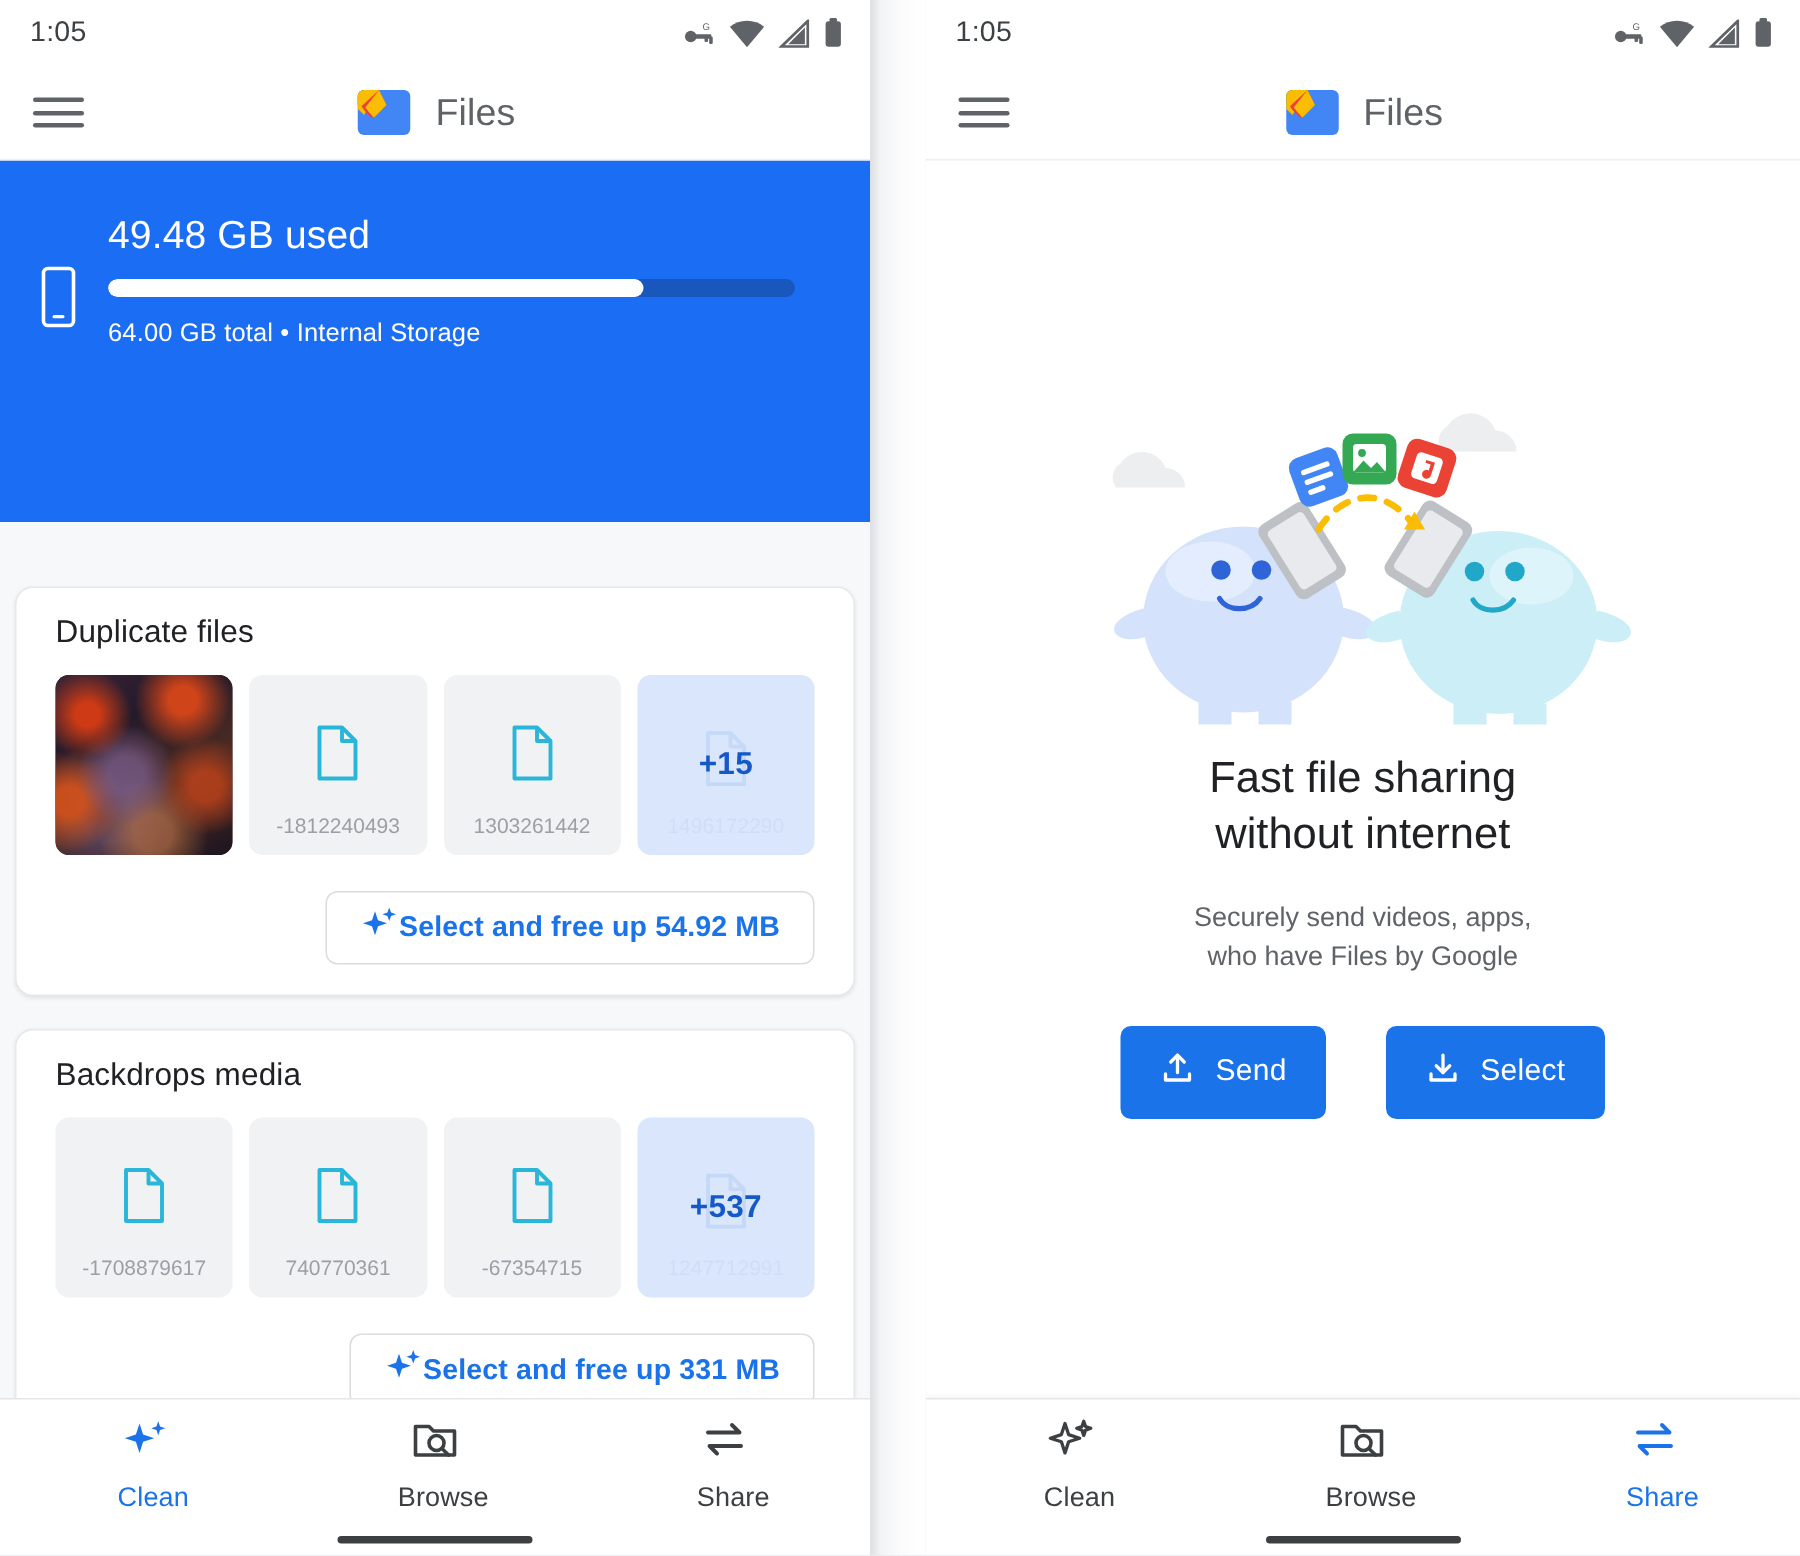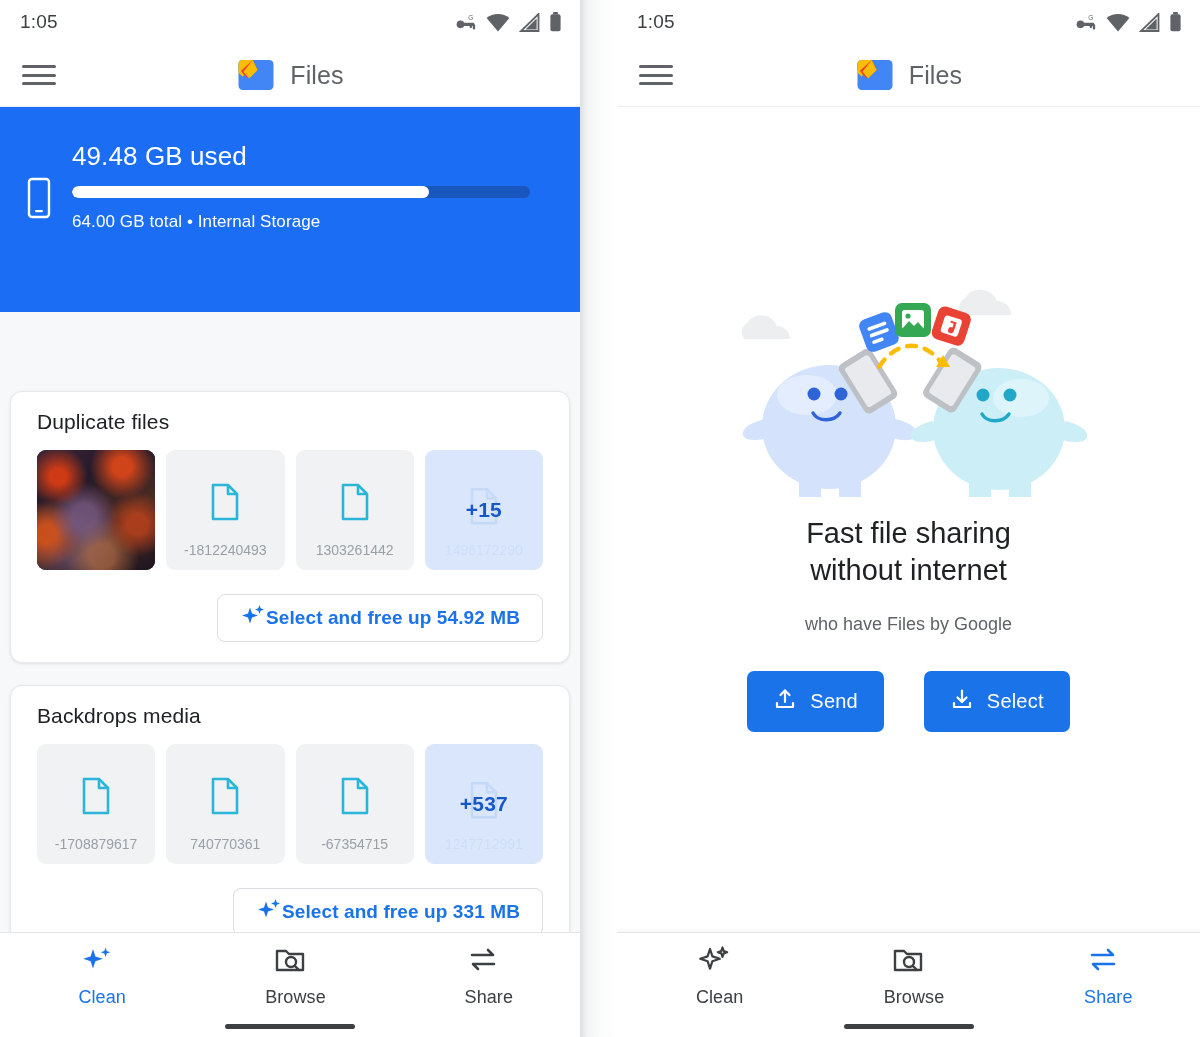--- a/index.html
+++ b/index.html
@@ -63,21 +63,21 @@
     margin: 0 auto;
     display: flex; align-items: center; gap: 14px;
   }
   .brand-logo { width: 40px; height: 40px; }
   .brand-title { font-size: 25px; color: #5f6368; letter-spacing: .1px; }
 
   
   .scroll-area { flex: 1 1 auto; position: relative; overflow: hidden; background: #f7f8f9; }
   .storage {
     position: absolute; left:0; top:0; right:0;
-    height: 205px;
+    height: 241px;
     background: #1b6ef3;
     padding: 34px 0 0 0;
   }
   .storage-inner { display: flex; align-items: flex-start; padding-left: 26px; }
   .phone-icon { width: 26px; margin-top: 36px; flex: 0 0 26px; }
   .storage-text { margin-left: 20px; flex: 1; padding-right: 48px; }
   .storage-used {
     color: #fff; font-size: 26px; font-weight: 400; letter-spacing: .1px;
     margin-bottom: 14px;
   }
@@ -527,20 +527,21 @@
           <path d="M250 44h6v9a3 3 0 1 1-2.4-2.9V46h-3.6z" fill="#ea4335"></path>
         </g>
       </svg>
 
       <div class="share-title">
         <div>Fast file sharing</div>
         <div>without internet</div>
       </div>
 
       <div class="share-sub">
+        <div>Securely send videos, apps,</div>
         <div>who have Files by Google</div>
       </div>
 
       <div class="share-actions">
         <button class="btn-filled">
           <span>
             <svg width="24" height="24" viewBox="0 0 24 24">
                 <path d="M12 3.5 12 15" stroke="#fff" stroke-width="2.2" stroke-linecap="round"></path>
                 <path d="M7.5 8 12 3.5 16.5 8" fill="none" stroke="#fff" stroke-width="2.2" stroke-linecap="round" stroke-linejoin="round"></path>
                 <path d="M4 16v4h16v-4" fill="none" stroke="#fff" stroke-width="2.2" stroke-linecap="round" stroke-linejoin="round"></path>

